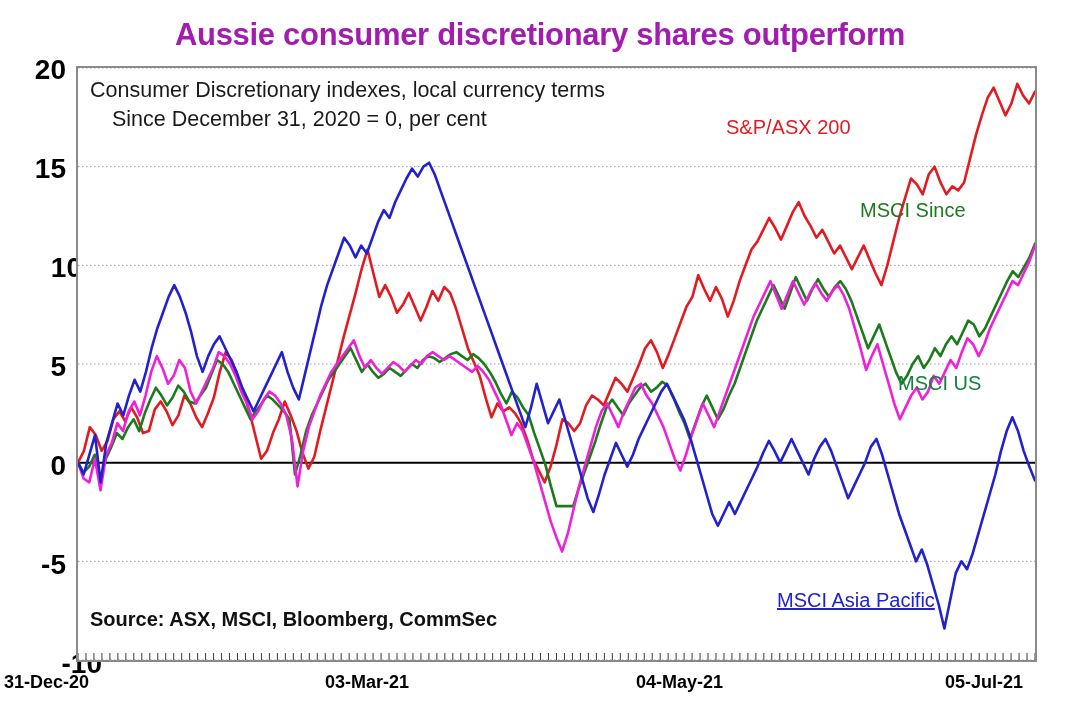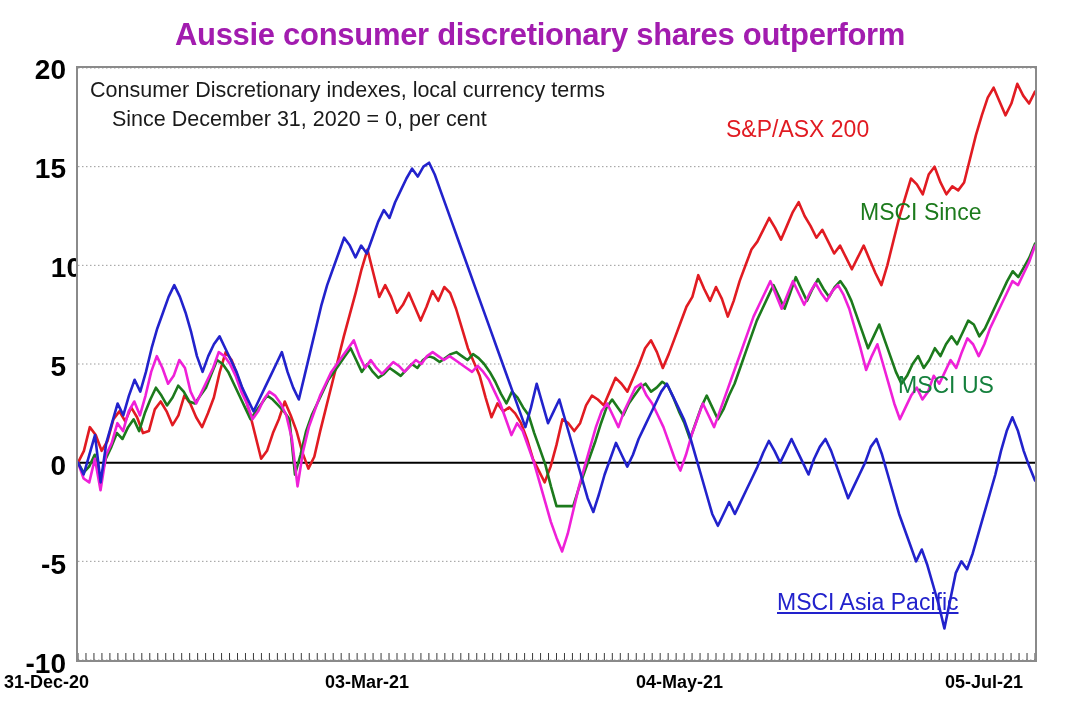--- a/index.html
+++ b/index.html
@@ -66,42 +66,42 @@
     position:absolute;
     left:90px;top:608px;
     font-size:20px;
     font-weight:bold;
     color:#111;
     white-space:nowrap;
   }
 
   .series-label{
     position:absolute;
-    font-size:23px;
+    font-size:20px;
     white-space:nowrap;
   }
   .lbl-asx  {left:726px;top:116px;color:#e11b22;}
   .lbl-world{left:860px;top:199px;color:#1c7a1c;}
   .lbl-us   {left:898px;top:372px;color:#15803d;}
   .lbl-asia {left:777px;top:589px;color:#2222cc;text-decoration:underline;}
 </style>
 </head>
 <body>
 
 <div id="root">
 
   <div class="chart-title">Aussie consumer discretionary shares outperform</div>
 
   <div class="ytick" style="top:54px;">20</div>
   <div class="ytick" style="top:153px;">15</div>
   <div class="ytick" style="top:252px;margin-left:16px;">10</div>
   <div class="ytick" style="top:351px;">5</div>
   <div class="ytick" style="top:450px;">0</div>
   <div class="ytick" style="top:549px;">-5</div>
-  <div class="ytick" style="top:648px;">-10</div>
+  <div class="ytick" style="top:648px;padding-left:36px;">-10</div>
 
   <div class="xtick" style="left:4px;">31-Dec-20</div>
   <div class="xtick" style="left:325px;">03-Mar-21</div>
   <div class="xtick" style="left:636px;">04-May-21</div>
   <div class="xtick" style="left:945px;text-align:right;">05-Jul-21</div>
 
   <div class="plot-frame">
     <svg class="plot" id="plot-svg" width="957" height="592" viewBox="0 0 957 592">
         <line x1="0" y1="0" x2="957" y2="0" stroke="#9a9a9a" stroke-width="1" stroke-dasharray="1.5,2.5"></line>
         <line x1="0" y1="98.66666666666663" x2="957" y2="98.66666666666663" stroke="#9a9a9a" stroke-width="1" stroke-dasharray="1.5,2.5"></line>
@@ -234,19 +234,20 @@
         <polyline points="0.00,394.67 5.91,382.83 11.81,359.15 17.72,367.04 23.63,382.83 29.54,372.96 35.44,351.25 41.35,343.36 47.26,353.23 53.17,339.41 59.07,349.28 64.98,365.07 70.89,363.09 76.80,341.39 82.70,333.49 88.61,343.36 94.52,357.17 100.43,347.31 106.33,327.57 112.24,335.47 118.15,349.28 124.06,359.15 129.96,345.33 135.87,329.55 141.78,303.89 147.69,284.16 153.59,292.05 159.50,307.84 165.41,323.63 171.31,343.36 177.22,367.04 183.13,390.72 189.04,382.83 194.94,365.07 200.85,351.25 206.76,333.49 212.67,347.31 218.57,363.09 224.48,384.80 230.39,400.59 236.30,388.75 242.20,363.09 248.11,339.41 254.02,315.73 259.93,292.05 265.83,268.37 271.74,246.67 277.65,224.96 283.56,201.28 289.46,181.55 295.37,205.23 301.28,228.91 307.19,217.07 313.09,228.91 319.00,244.69 324.91,236.80 330.81,224.96 336.72,238.77 342.63,252.59 348.54,238.77 354.44,222.99 360.35,232.85 366.26,219.04 372.17,224.96 378.07,240.75 383.98,260.48 389.89,280.21 395.80,294.03 401.70,307.84 407.61,329.55 413.52,349.28 419.43,335.47 425.33,343.36 431.24,339.41 437.15,345.33 443.06,355.20 448.96,370.99 454.87,390.72 460.78,402.56 466.69,414.40 472.59,398.61 478.50,376.91 484.41,351.25 490.31,355.20 496.22,363.09 502.13,355.20 508.04,337.44 513.94,327.57 519.85,331.52 525.76,337.44 531.67,323.63 537.57,309.81 543.48,315.73 549.39,323.63 555.30,309.81 561.20,296.00 567.11,280.21 573.02,272.32 578.93,284.16 584.83,299.95 590.74,286.13 596.65,270.35 602.56,254.56 608.46,238.77 614.37,228.91 620.28,207.20 626.19,221.01 632.09,232.85 638.00,219.04 643.91,230.88 649.81,248.64 655.72,232.85 661.63,213.12 667.54,197.33 673.44,181.55 679.35,173.65 685.26,161.81 691.17,149.97 697.07,159.84 702.98,171.68 708.89,157.87 714.80,144.05 720.70,134.19 726.61,148.00 732.52,157.87 738.43,169.71 744.33,161.81 750.24,173.65 756.15,185.49 762.06,177.60 767.96,189.44 773.87,201.28 779.78,189.44 785.69,177.60 791.59,191.41 797.50,205.23 803.41,217.07 809.31,197.33 815.22,173.65 821.13,149.97 827.04,130.24 832.94,110.51 838.85,116.43 844.76,126.29 850.67,106.56 856.57,98.67 862.48,114.45 868.39,126.29 874.30,118.40 880.20,122.35 886.11,114.45 892.02,90.77 897.93,67.09 903.83,47.36 909.74,29.60 915.65,19.73 921.56,33.55 927.46,47.36 933.37,35.52 939.28,15.79 945.19,27.63 951.09,35.52 957.00,23.68" fill="none" stroke="#e11b22" stroke-width="2.6" stroke-linejoin="round" stroke-linecap="round"></polyline>
         <polyline points="0.00,394.67 5.56,404.53 11.13,398.61 16.69,386.77 22.26,412.43 27.82,390.72 33.38,378.88 38.95,365.07 44.51,370.99 50.08,359.15 55.64,351.25 61.20,363.09 66.77,345.33 72.33,331.52 77.90,319.68 83.46,327.57 89.02,337.44 94.59,329.55 100.15,317.71 105.72,323.63 111.28,333.49 116.84,335.47 122.41,327.57 127.97,319.68 133.53,305.87 139.10,292.05 144.66,296.00 150.23,303.89 155.79,315.73 161.35,327.57 166.92,339.41 172.48,351.25 178.05,343.36 183.61,335.47 189.17,327.57 194.74,331.52 200.30,337.44 205.87,343.36 211.43,351.25 216.99,406.51 222.56,386.77 228.12,363.09 233.69,347.31 239.25,335.47 244.81,323.63 250.38,311.79 255.94,303.89 261.51,296.00 267.07,288.11 272.63,280.21 278.20,292.05 283.76,303.89 289.33,296.00 294.89,303.89 300.45,309.81 306.02,305.87 311.58,299.95 317.15,303.89 322.71,307.84 328.27,301.92 333.84,296.00 339.40,299.95 344.97,292.05 350.53,288.11 356.09,290.08 361.66,294.03 367.22,290.08 372.78,286.13 378.35,284.16 383.91,288.11 389.48,292.05 395.04,286.13 400.60,290.08 406.17,296.00 411.73,303.89 417.30,313.76 422.86,325.60 428.42,335.47 433.99,323.63 439.55,329.55 445.12,339.41 450.68,347.31 456.24,365.07 461.81,380.85 467.37,396.64 472.94,418.35 478.50,438.08 484.06,438.08 489.63,438.08 495.19,438.08 500.76,420.32 506.32,404.53 511.88,388.75 517.45,372.96 523.01,355.20 528.58,339.41 534.14,331.52 539.70,339.41 545.27,347.31 550.83,335.47 556.40,327.57 561.96,319.68 567.52,315.73 573.09,323.63 578.65,319.68 584.22,313.76 589.78,317.71 595.34,329.55 600.91,343.36 606.47,355.20 612.03,370.99 617.60,355.20 623.16,339.41 628.73,327.57 634.29,339.41 639.85,351.25 645.42,341.39 650.98,327.57 656.55,315.73 662.11,299.95 667.67,284.16 673.24,268.37 678.80,252.59 684.37,240.75 689.93,228.91 695.49,217.07 701.06,228.91 706.62,240.75 712.19,224.96 717.75,209.17 723.31,221.01 728.88,232.85 734.44,221.01 740.01,211.15 745.57,221.01 751.13,228.91 756.70,219.04 762.26,213.12 767.83,221.01 773.39,232.85 778.95,248.64 784.52,264.43 790.08,280.21 795.65,268.37 801.21,256.53 806.77,272.32 812.34,288.11 817.90,303.89 823.47,315.73 829.03,307.84 834.59,296.00 840.16,288.11 845.72,299.95 851.28,292.05 856.85,280.21 862.41,288.11 867.98,276.27 873.54,268.37 879.10,276.27 884.67,264.43 890.23,252.59 895.80,256.53 901.36,268.37 906.92,260.48 912.49,248.64 918.05,236.80 923.62,224.96 929.18,213.12 934.74,203.25 940.31,209.17 945.87,199.31 951.44,189.44 957.00,175.63" fill="none" stroke="#1c7a1c" stroke-width="2.6" stroke-linejoin="round" stroke-linecap="round"></polyline>
         <polyline points="0.00,394.67 5.63,410.45 11.26,414.40 16.89,390.72 22.52,422.29 28.15,386.77 33.78,374.93 39.41,355.20 45.04,363.09 50.66,343.36 56.29,333.49 61.92,347.31 67.55,327.57 73.18,303.89 78.81,288.11 84.44,299.95 90.07,315.73 95.70,307.84 101.33,292.05 106.96,299.95 112.59,323.63 118.22,335.47 123.85,323.63 129.48,311.79 135.11,299.95 140.74,284.16 146.36,288.11 151.99,296.00 157.62,307.84 163.25,323.63 168.88,335.47 174.51,351.25 180.14,343.36 185.77,331.52 191.40,323.63 197.03,327.57 202.66,335.47 208.29,347.31 213.92,370.99 219.55,418.35 225.18,382.83 230.81,359.15 236.44,343.36 242.06,327.57 247.69,315.73 253.32,303.89 258.95,296.00 264.58,288.11 270.21,280.21 275.84,272.32 281.47,288.11 287.10,299.95 292.73,292.05 298.36,299.95 303.99,305.87 309.62,299.95 315.25,294.03 320.88,297.97 326.51,303.89 332.14,297.97 337.76,292.05 343.39,296.00 349.02,288.11 354.65,284.16 360.28,288.11 365.91,292.05 371.54,288.11 377.17,292.05 382.80,296.00 388.43,299.95 394.06,303.89 399.69,297.97 405.32,303.89 410.95,311.79 416.58,323.63 422.21,335.47 427.84,351.25 433.46,367.04 439.09,355.20 444.72,363.09 450.35,378.88 455.98,394.67 461.61,414.40 467.24,434.13 472.87,453.87 478.50,469.65 484.13,483.47 489.76,465.71 495.39,442.03 501.02,418.35 506.65,398.61 512.28,378.88 517.91,359.15 523.54,343.36 529.16,335.47 534.79,347.31 540.42,359.15 546.05,343.36 551.68,331.52 557.31,319.68 562.94,315.73 568.57,327.57 574.20,335.47 579.83,347.31 585.46,359.15 591.09,374.93 596.72,390.72 602.35,402.56 607.98,386.77 613.61,367.04 619.24,351.25 624.86,335.47 630.49,347.31 636.12,359.15 641.75,343.36 647.38,327.57 653.01,311.79 658.64,296.00 664.27,280.21 669.90,264.43 675.53,248.64 681.16,236.80 686.79,224.96 692.42,213.12 698.05,226.93 703.68,240.75 709.31,226.93 714.94,213.12 720.56,224.96 726.19,236.80 731.82,224.96 737.45,215.09 743.08,224.96 748.71,232.85 754.34,222.99 759.97,217.07 765.60,226.93 771.23,240.75 776.86,260.48 782.49,280.21 788.12,301.92 793.75,288.11 799.38,276.27 805.01,296.00 810.64,315.73 816.26,335.47 821.89,351.25 827.52,339.41 833.15,327.57 838.78,319.68 844.41,331.52 850.04,323.63 855.67,307.84 861.30,315.73 866.93,303.89 872.56,292.05 878.19,299.95 883.82,284.16 889.45,270.35 895.08,276.27 900.71,288.11 906.34,276.27 911.96,260.48 917.59,248.64 923.22,236.80 928.85,224.96 934.48,213.12 940.11,217.07 945.74,205.23 951.37,193.39 957.00,177.60" fill="none" stroke="#ef20d8" stroke-width="2.6" stroke-linejoin="round" stroke-linecap="round"></polyline>
         <polyline points="0.00,394.67 5.66,406.51 11.33,386.77 16.99,367.04 22.65,414.40 28.31,374.93 33.98,355.20 39.64,335.47 45.30,347.31 50.96,327.57 56.63,311.79 62.29,323.63 67.95,303.89 73.62,280.21 79.28,260.48 84.94,244.69 90.60,228.91 96.27,217.07 101.93,228.91 107.59,244.69 113.25,264.43 118.92,288.11 124.58,303.89 130.24,288.11 135.91,276.27 141.57,268.37 147.23,280.21 152.89,292.05 158.56,303.89 164.22,319.68 169.88,331.52 175.54,343.36 181.21,331.52 186.87,319.68 192.53,307.84 198.20,296.00 203.86,284.16 209.52,303.89 215.18,319.68 220.85,331.52 226.51,307.84 232.17,284.16 237.83,260.48 243.50,236.80 249.16,217.07 254.82,201.28 260.49,185.49 266.15,169.71 271.81,177.60 277.47,189.44 283.14,177.60 288.80,185.49 294.46,169.71 300.12,153.92 305.79,142.08 311.45,149.97 317.11,134.19 322.78,122.35 328.44,110.51 334.10,100.64 339.76,108.53 345.43,98.67 351.09,94.72 356.75,106.56 362.41,122.35 368.08,138.13 373.74,153.92 379.40,169.71 385.07,185.49 390.73,201.28 396.39,217.07 402.05,232.85 407.72,248.64 413.38,264.43 419.04,280.21 424.70,296.00 430.37,311.79 436.03,327.57 441.69,343.36 447.36,359.15 453.02,339.41 458.68,315.73 464.34,335.47 470.01,355.20 475.67,343.36 481.33,331.52 486.99,351.25 492.66,370.99 498.32,390.72 503.98,410.45 509.64,430.19 515.31,444.00 520.97,426.24 526.63,406.51 532.30,390.72 537.96,374.93 543.62,386.77 549.28,398.61 554.95,386.77 560.61,370.99 566.27,359.15 571.93,347.31 577.60,335.47 583.26,323.63 588.92,315.73 594.59,327.57 600.25,339.41 605.91,351.25 611.57,367.04 617.24,386.77 622.90,406.51 628.56,426.24 634.22,445.97 639.89,457.81 645.55,445.97 651.21,434.13 656.88,445.97 662.54,434.13 668.20,422.29 673.86,410.45 679.53,398.61 685.19,384.80 690.85,372.96 696.51,382.83 702.18,394.67 707.84,382.83 713.50,370.99 719.17,382.83 724.83,394.67 730.49,406.51 736.15,390.72 741.82,378.88 747.48,370.99 753.14,382.83 758.80,398.61 764.47,414.40 770.13,430.19 775.79,418.35 781.46,406.51 787.12,394.67 792.78,378.88 798.44,370.99 804.11,386.77 809.77,406.51 815.43,426.24 821.09,445.97 826.76,461.76 832.42,477.55 838.08,493.33 843.75,481.49 849.41,497.28 855.07,517.01 860.73,536.75 866.40,560.43 872.06,532.80 877.72,505.17 883.38,493.33 889.05,501.23 894.71,485.44 900.37,465.71 906.04,445.97 911.70,426.24 917.36,406.51 923.02,382.83 928.69,363.09 934.35,349.28 940.01,363.09 945.67,382.83 951.34,398.61 957.00,412.43" fill="none" stroke="#2222cc" stroke-width="2.6" stroke-linejoin="round" stroke-linecap="round"></polyline>
       </svg>
   </div>
 
   <div class="note note1">Consumer Discretionary indexes, local currency terms</div>
   <div class="note note2">Since December 31, 2020 = 0, per cent</div>
 
+  <div class="source">Source: ASX, MSCI, Bloomberg, CommSec</div>
 
   <div class="series-label lbl-asx">S&amp;P/ASX 200</div>
   <div class="series-label lbl-world">MSCI Since</div>
   <div class="series-label lbl-us">MSCI US</div>
   <div class="series-label lbl-asia">MSCI Asia Pacific</div>
 
 </div>
 
 </body></html>

